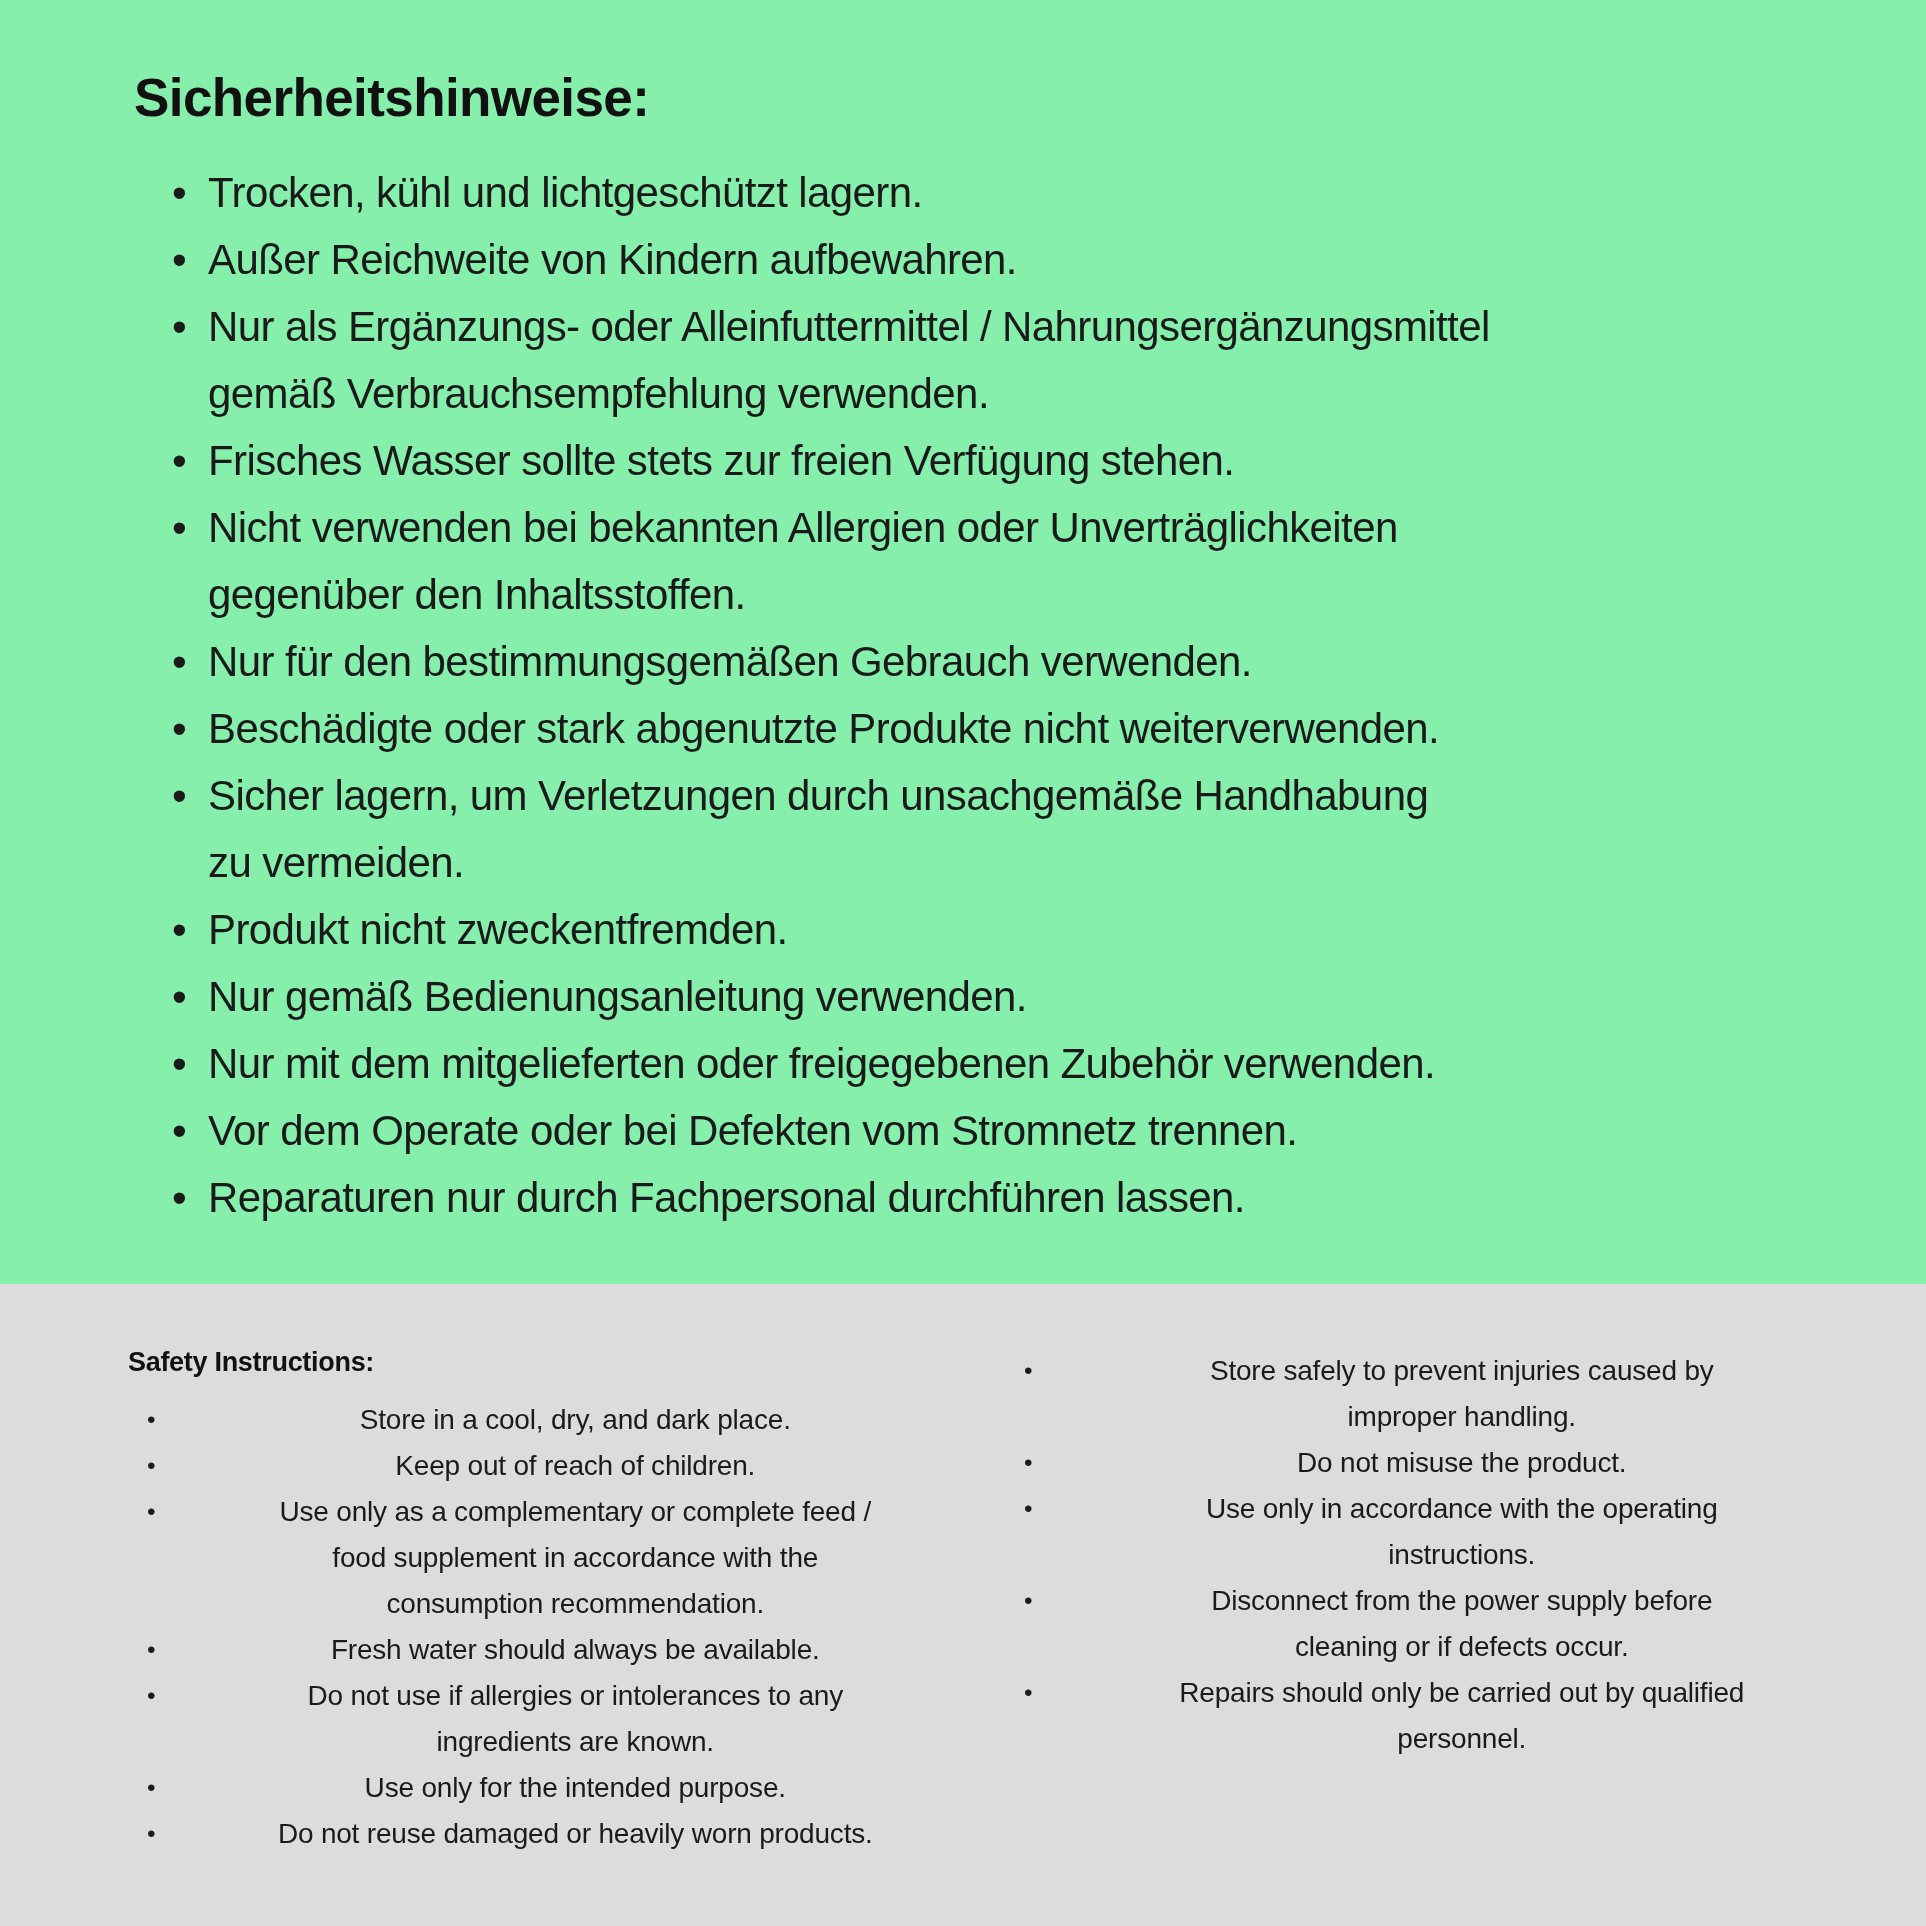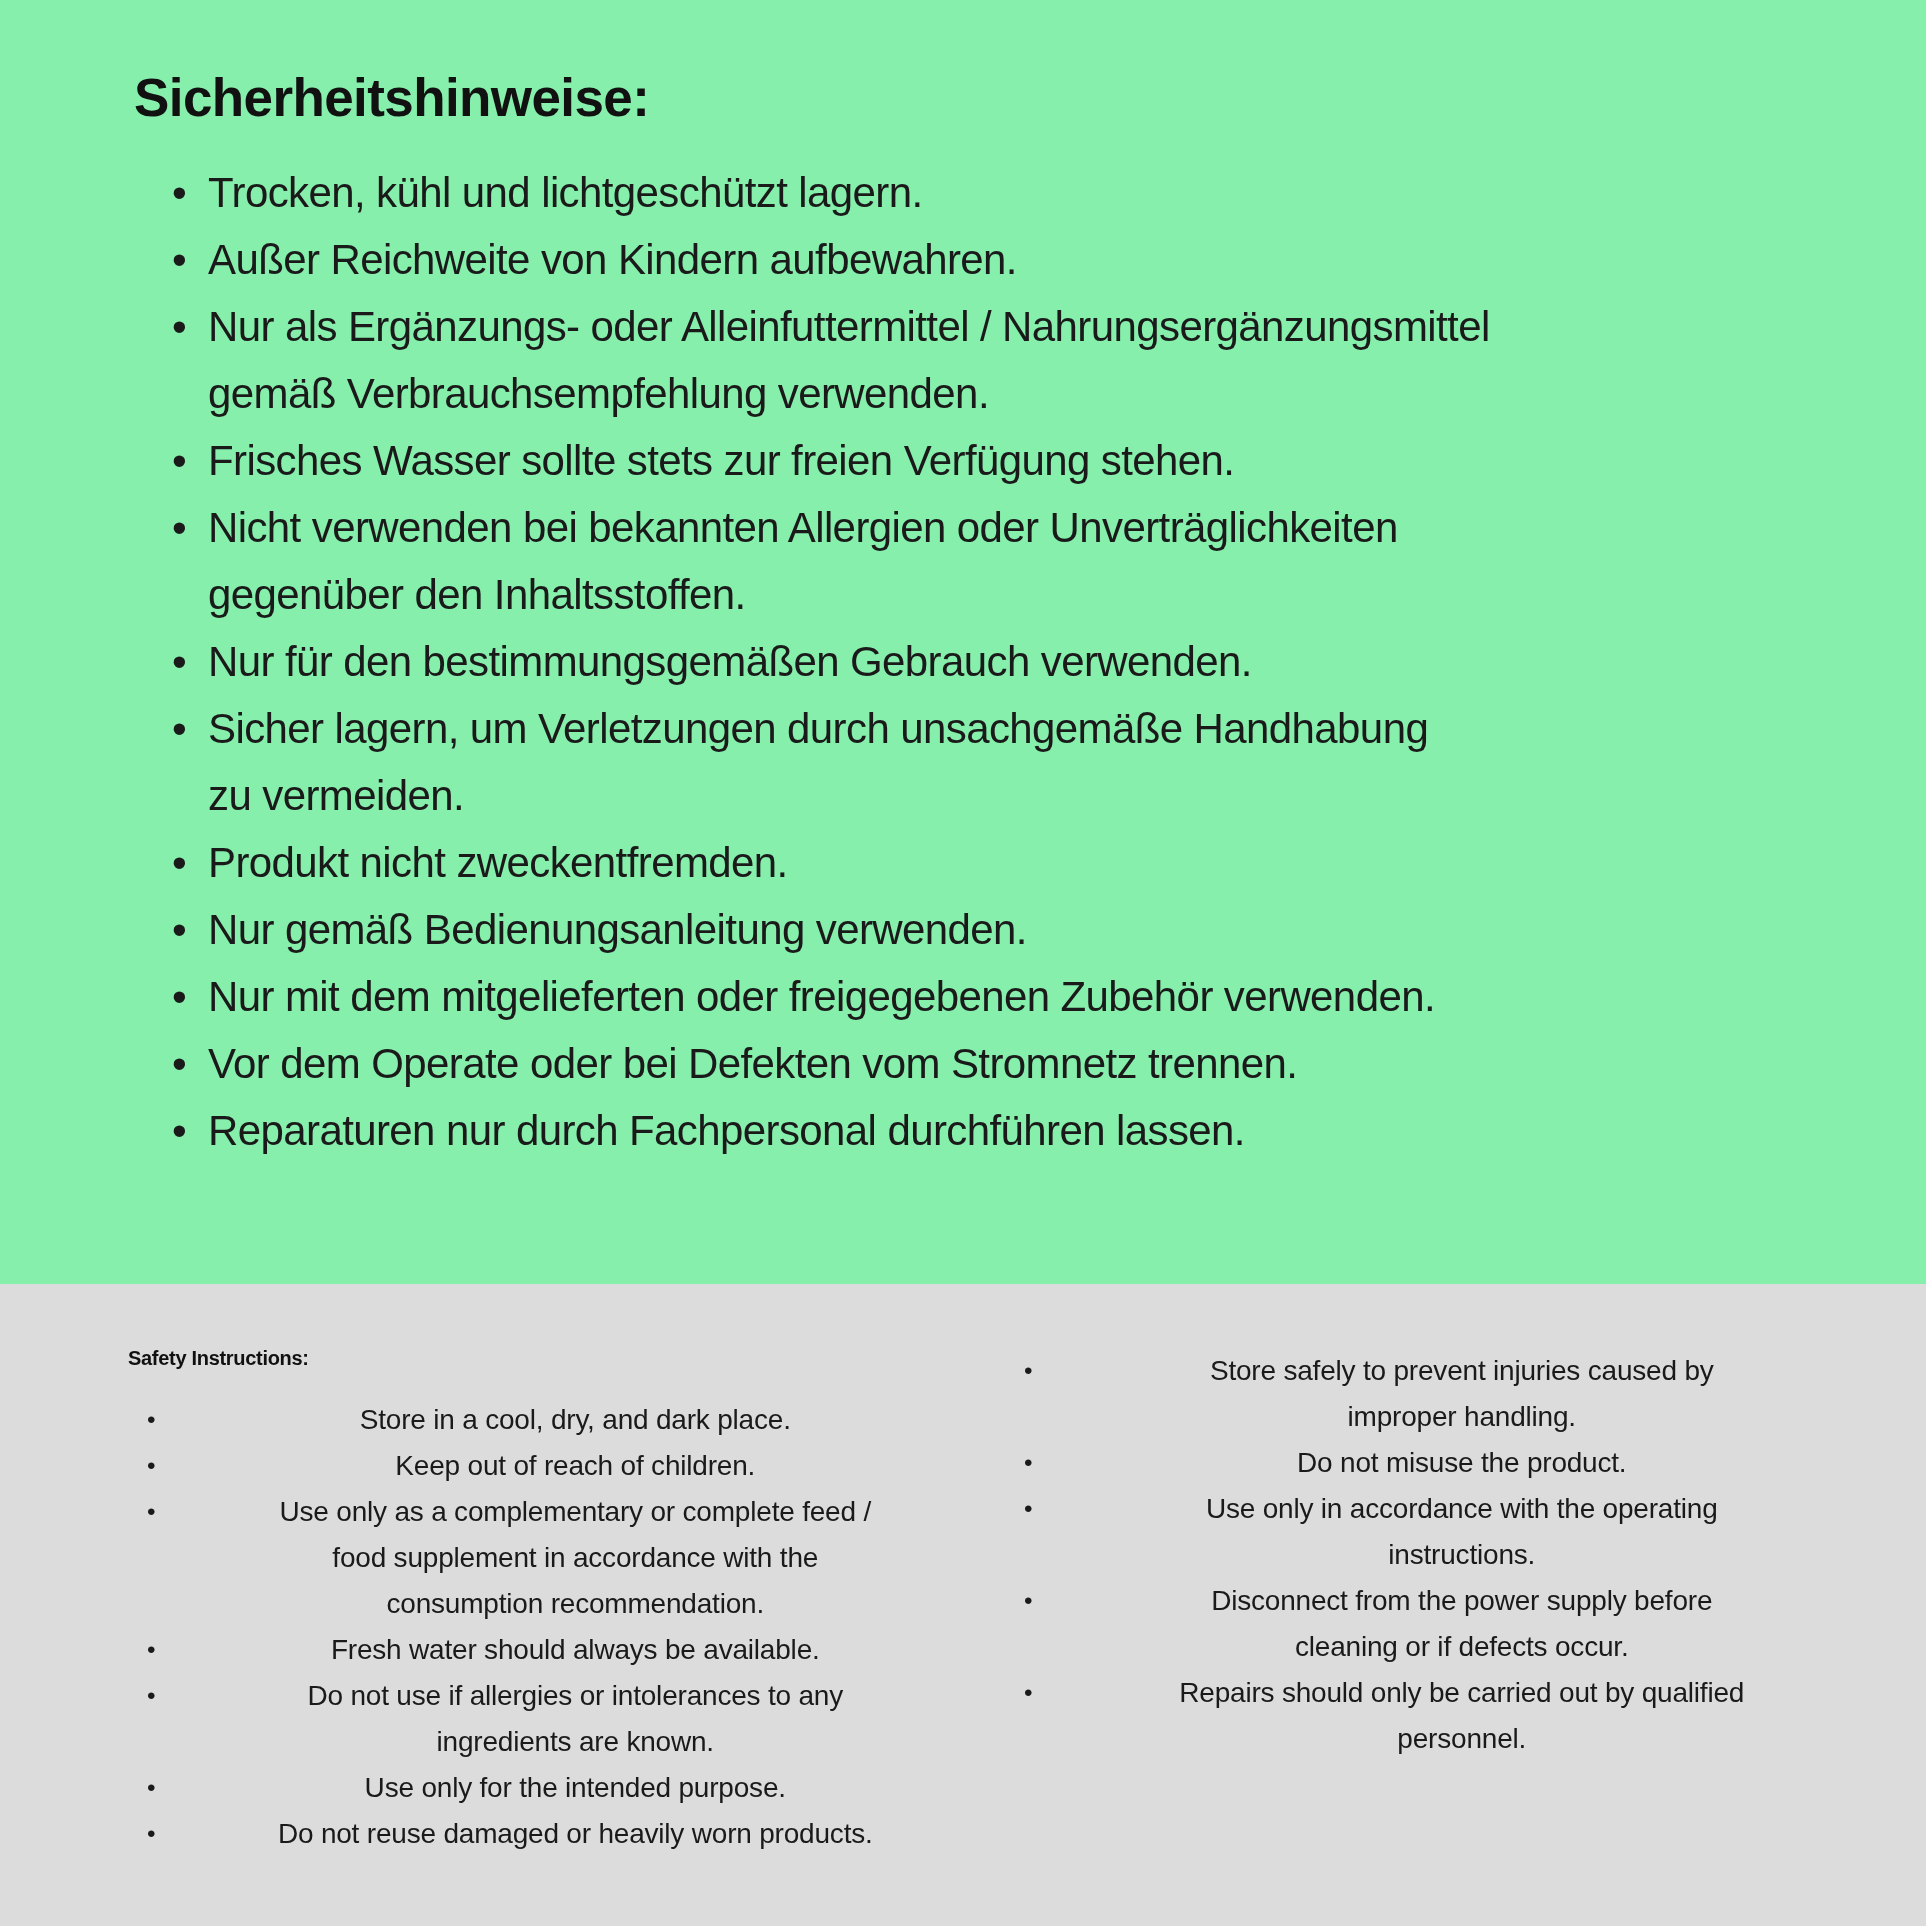--- a/index.html
+++ b/index.html
@@ -50,21 +50,21 @@
   
   .en-panel {
     position: absolute;
     left: 0; top: 1284px;
     width: 1926px; height: 642px;
     background: #dcdcdc;
   }
   .en-title {
     position: absolute;
     left: 128px; top: 1347px;
-    font-size: 20px;
+    font-size: 27px;
     font-weight: 700;
     letter-spacing: -0.3px;
     color: #111111;
   }
   .en-list {
     position: absolute;
     margin: 0; padding: 0;
     list-style: none;
     font-size: 28px;
     line-height: 46px;
@@ -100,20 +100,21 @@
 
   <ul class="de-list">
     <li>Trocken, kühl und lichtgeschützt lagern.</li>
     <li>Außer Reichweite von Kindern aufbewahren.</li>
     <li>Nur als Ergänzungs- oder Alleinfuttermittel / Nahrungsergänzungsmittel
 gemäß Verbrauchsempfehlung verwenden.</li>
     <li>Frisches Wasser sollte stets zur freien Verfügung stehen.</li>
     <li>Nicht verwenden bei bekannten Allergien oder Unverträglichkeiten
 gegenüber den Inhaltsstoffen.</li>
     <li>Nur für den bestimmungsgemäßen Gebrauch verwenden.</li>
+    <li>Beschädigte oder stark abgenutzte Produkte nicht weiterverwenden.</li>
     <li>Sicher lagern, um Verletzungen durch unsachgemäße Handhabung
 zu vermeiden.</li>
     <li>Produkt nicht zweckentfremden.</li>
     <li>Nur gemäß Bedienungsanleitung verwenden.</li>
     <li>Nur mit dem mitgelieferten oder freigegebenen Zubehör verwenden.</li>
     <li>Vor dem Operate oder bei Defekten vom Stromnetz trennen.</li>
     <li>Reparaturen nur durch Fachpersonal durchführen lassen.</li>
   </ul>
 
   <div class="en-panel"></div>

